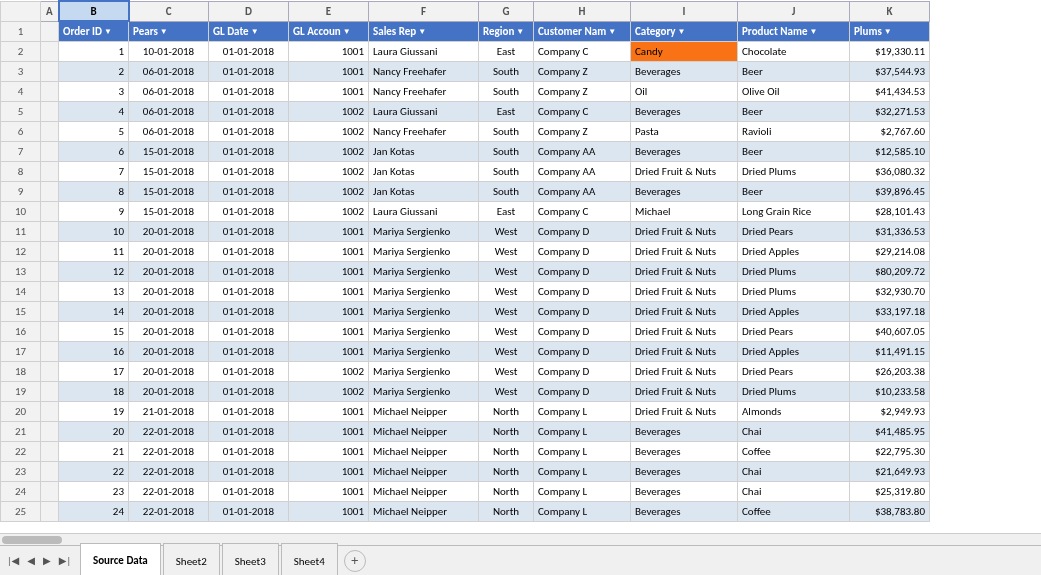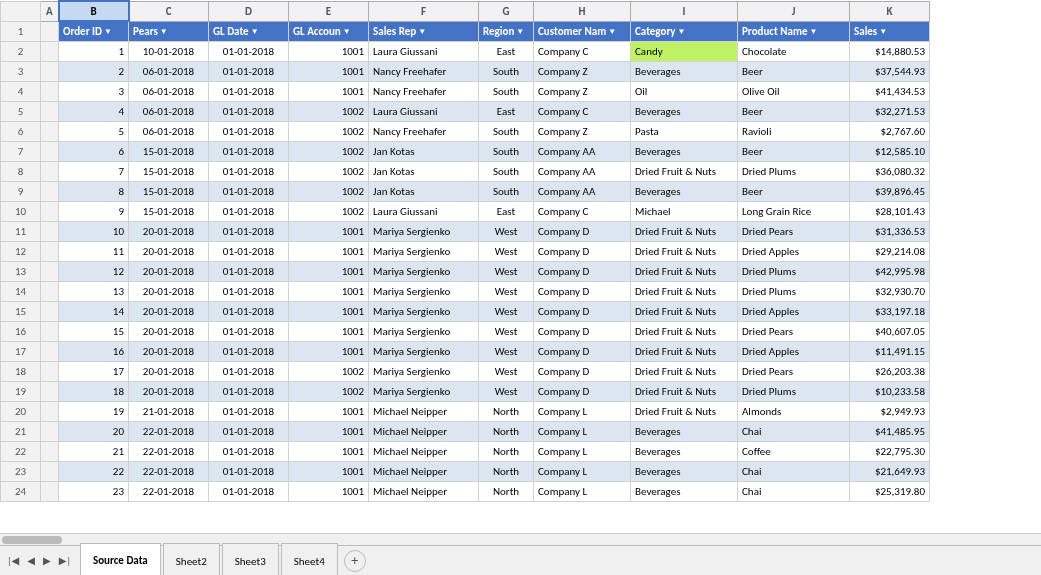--- a/index.html
+++ b/index.html
@@ -279,40 +279,40 @@
               </span>
             </td>
             <td class="filter-header">
               <span class="filter-btn">
                 <span>Product Name</span>
                 <span style="font-size:8px;">▼</span>
               </span>
             </td>
             <td class="filter-header">
               <span class="filter-btn">
-                <span>Sales</span>
+                <span>Plums</span>
                 <span style="font-size:8px;">▼</span>
               </span>
             </td>
           </tr>
         </thead>
         <tbody id="data-body">
         <tr>
       <td class="row-num" style="background:#f2f2f2;">2</td>
       <td style="background:#f2f2f2;"></td>
       <td class="num" style="background:#fff;">1</td>
       <td class="center" style="background:#fff;">10-01-2018</td>
       <td class="center" style="background:#fff;">01-01-2018</td>
       <td class="num" style="background:#fff;">1001</td>
       <td style="background:#fff;">Laura Giussani</td>
       <td class="center" style="background:#fff;">East</td>
       <td style="background:#fff;">Company C</td>
-      <td style="background:#bef264;">Candy</td>
+      <td style="background:#f97316;">Candy</td>
       <td style="background:#fff;">Chocolate</td>
-      <td class="num" style="background:#fff;">$14,880.53</td>
+      <td class="num" style="background:#fff;">$19,330.11</td>
     </tr>
             <tr>
       <td class="row-num" style="background:#f2f2f2;">3</td>
       <td style="background:#f2f2f2;"></td>
       <td class="num" style="background:#dce6f1;">2</td>
       <td class="center" style="background:#dce6f1;">06-01-2018</td>
       <td class="center" style="background:#dce6f1;">01-01-2018</td>
       <td class="num" style="background:#dce6f1;">1001</td>
       <td style="background:#dce6f1;">Nancy Freehafer</td>
       <td class="center" style="background:#dce6f1;">South</td>
@@ -452,21 +452,21 @@
       <td style="background:#f2f2f2;"></td>
       <td class="num" style="background:#dce6f1;">12</td>
       <td class="center" style="background:#dce6f1;">20-01-2018</td>
       <td class="center" style="background:#dce6f1;">01-01-2018</td>
       <td class="num" style="background:#dce6f1;">1001</td>
       <td style="background:#dce6f1;">Mariya Sergienko</td>
       <td class="center" style="background:#dce6f1;">West</td>
       <td style="background:#dce6f1;">Company D</td>
       <td style="background:#dce6f1;">Dried Fruit &amp; Nuts</td>
       <td style="background:#dce6f1;">Dried Plums</td>
-      <td class="num" style="background:#dce6f1;">$42,995.98</td>
+      <td class="num" style="background:#dce6f1;">$80,209.72</td>
     </tr>
             <tr>
       <td class="row-num" style="background:#f2f2f2;">14</td>
       <td style="background:#f2f2f2;"></td>
       <td class="num" style="background:#fff;">13</td>
       <td class="center" style="background:#fff;">20-01-2018</td>
       <td class="center" style="background:#fff;">01-01-2018</td>
       <td class="num" style="background:#fff;">1001</td>
       <td style="background:#fff;">Mariya Sergienko</td>
       <td class="center" style="background:#fff;">West</td>
@@ -607,20 +607,34 @@
       <td class="num" style="background:#fff;">23</td>
       <td class="center" style="background:#fff;">22-01-2018</td>
       <td class="center" style="background:#fff;">01-01-2018</td>
       <td class="num" style="background:#fff;">1001</td>
       <td style="background:#fff;">Michael Neipper</td>
       <td class="center" style="background:#fff;">North</td>
       <td style="background:#fff;">Company L</td>
       <td style="background:#fff;">Beverages</td>
       <td style="background:#fff;">Chai</td>
       <td class="num" style="background:#fff;">$25,319.80</td>
+    </tr>
+            <tr>
+      <td class="row-num" style="background:#f2f2f2;">25</td>
+      <td style="background:#f2f2f2;"></td>
+      <td class="num" style="background:#dce6f1;">24</td>
+      <td class="center" style="background:#dce6f1;">22-01-2018</td>
+      <td class="center" style="background:#dce6f1;">01-01-2018</td>
+      <td class="num" style="background:#dce6f1;">1001</td>
+      <td style="background:#dce6f1;">Michael Neipper</td>
+      <td class="center" style="background:#dce6f1;">North</td>
+      <td style="background:#dce6f1;">Company L</td>
+      <td style="background:#dce6f1;">Beverages</td>
+      <td style="background:#dce6f1;">Coffee</td>
+      <td class="num" style="background:#dce6f1;">$38,783.80</td>
     </tr>
           </tbody>
       </table>
     </div>
   </div>
 
   <div class="hscroll-bar">
     <div class="hscroll-thumb"></div>
   </div>
 

